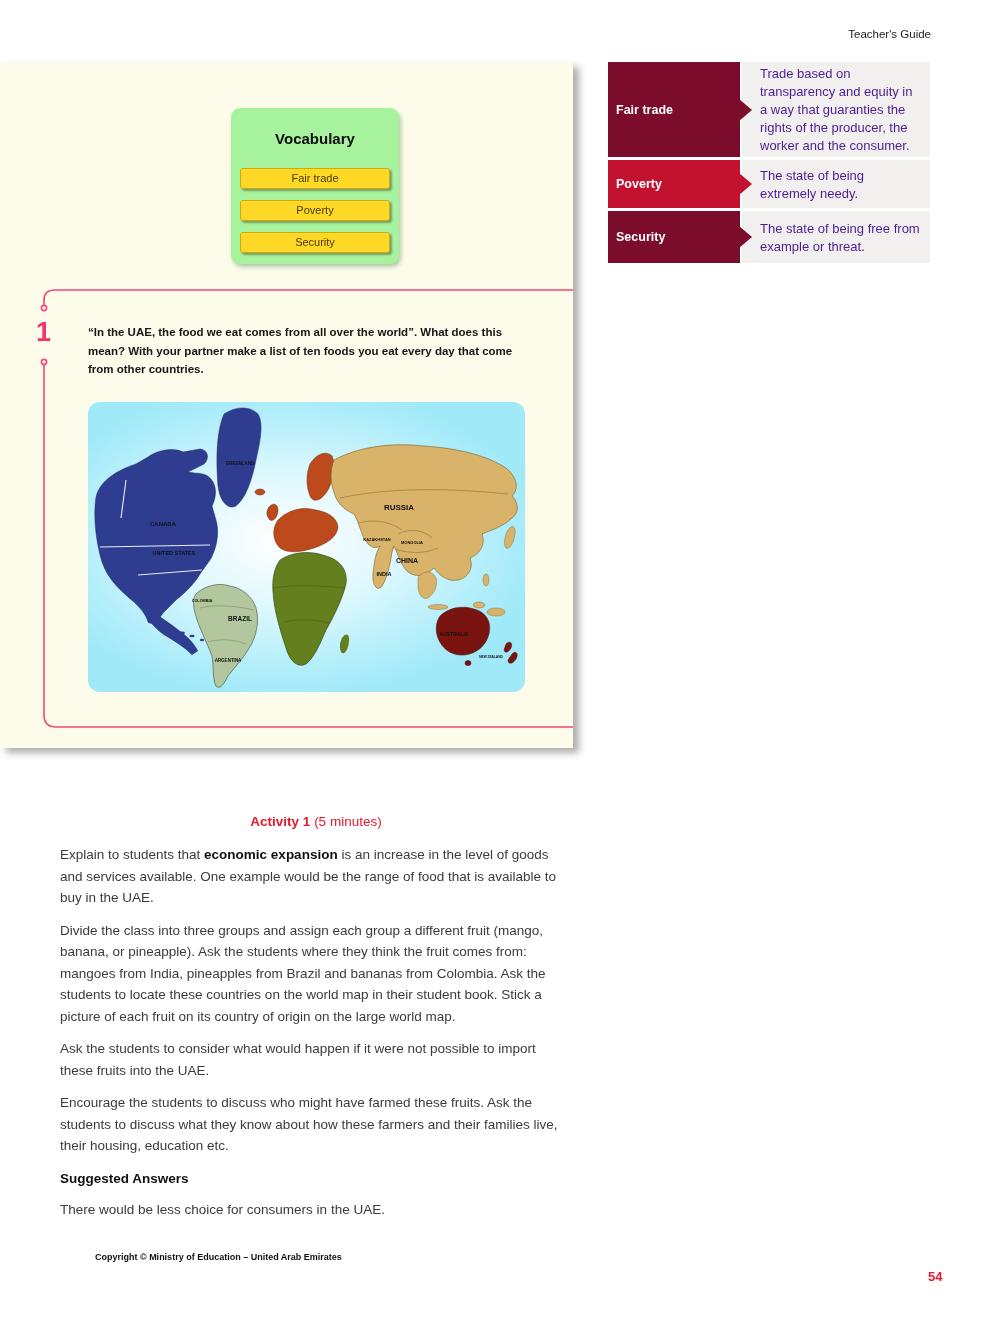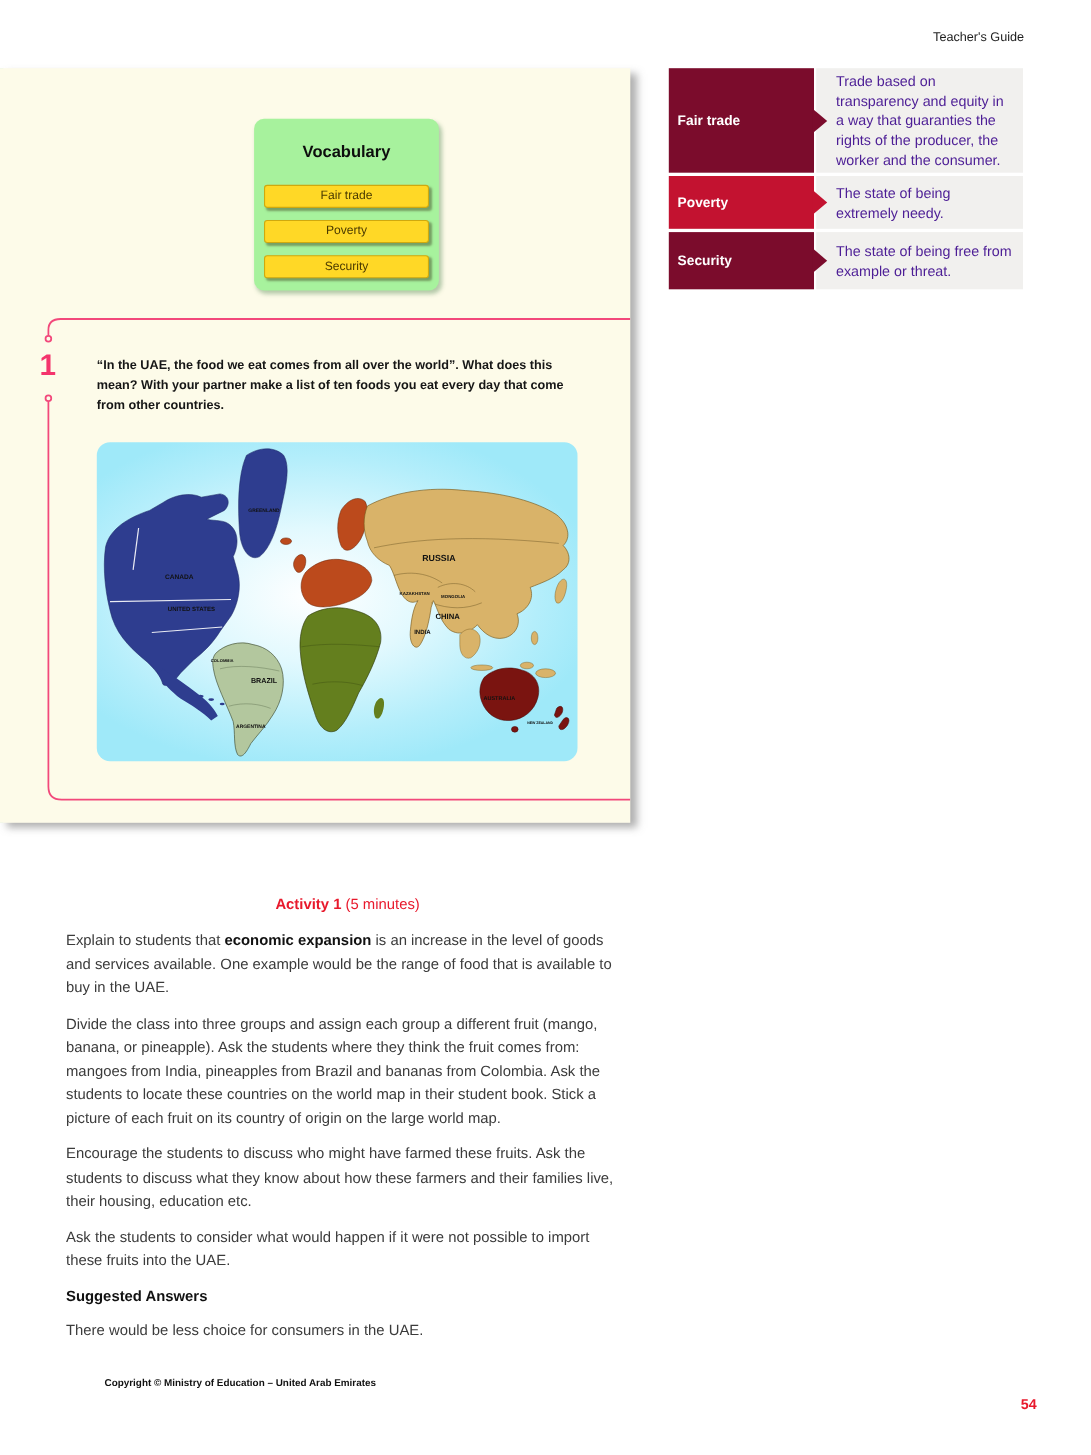--- a/index.html
+++ b/index.html
@@ -210,20 +210,20 @@
     <div class="def-text">
       <span>The state of being free from example or threat.</span>
     </div>
   </div>
 </div>
 
 <div class="activity">
   <h2><b>Activity 1</b><span> (5 minutes)</span></h2>
   <p><span>Explain to students that </span><span class="bold-inline">economic expansion</span><span> is an increase in the level of goods and services available. One example would be the range of food that is available to buy in the UAE.</span></p>
   <p>Divide the class into three groups and assign each group a different fruit (mango, banana, or pineapple). Ask the students where they think the fruit comes from: mangoes from India, pineapples from Brazil and bananas from Colombia. Ask the students to locate these countries on the world map in their student book. Stick a picture of each fruit on its country of origin on the large world map.</p>
+  <p>Ask the students to consider what would happen if it were not possible to import these fruits into the UAE.</p>
   <p>Encourage the students to discuss who might have farmed these fruits. Ask the students to discuss what they know about how these farmers and their families live, their housing, education etc.</p>
-  <p>Ask the students to consider what would happen if it were not possible to import these fruits into the UAE.</p>
   <p class="subhead">Suggested Answers</p>
   <p>There would be less choice for consumers in the UAE.</p>
 </div>
 
 <div class="footer">Copyright © Ministry of Education – United Arab Emirates</div>
 <div class="page-num">54</div>
 
 </body></html>

